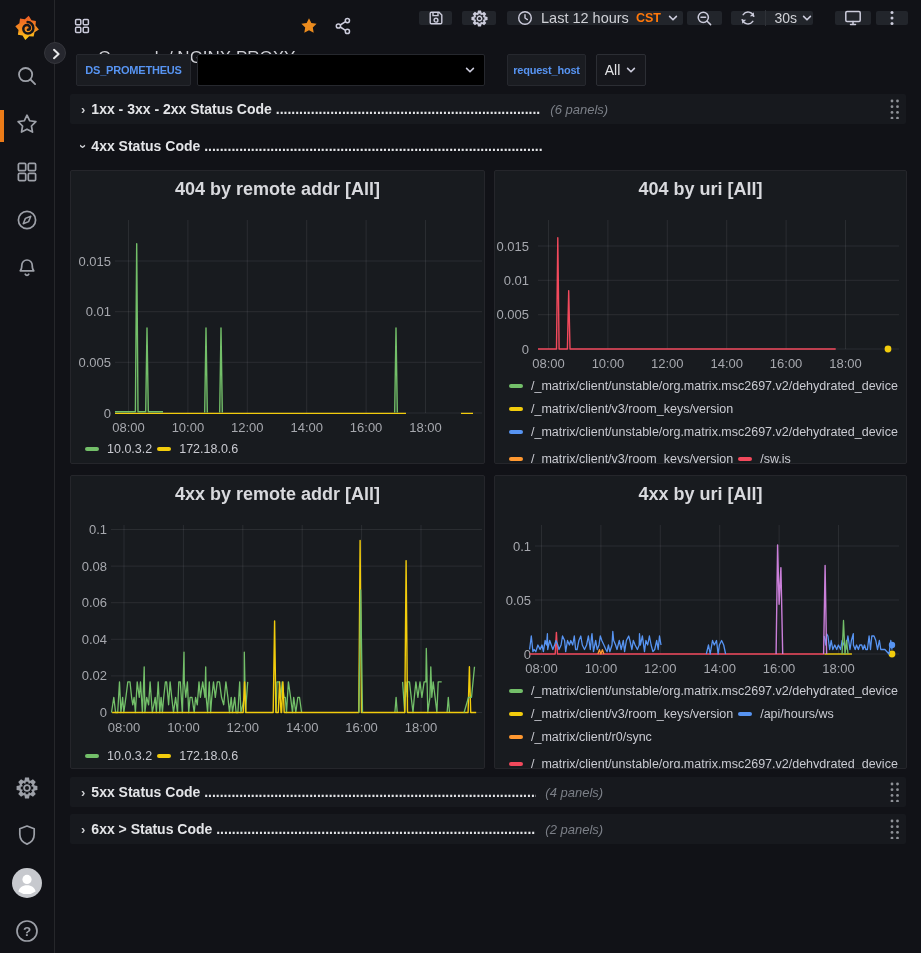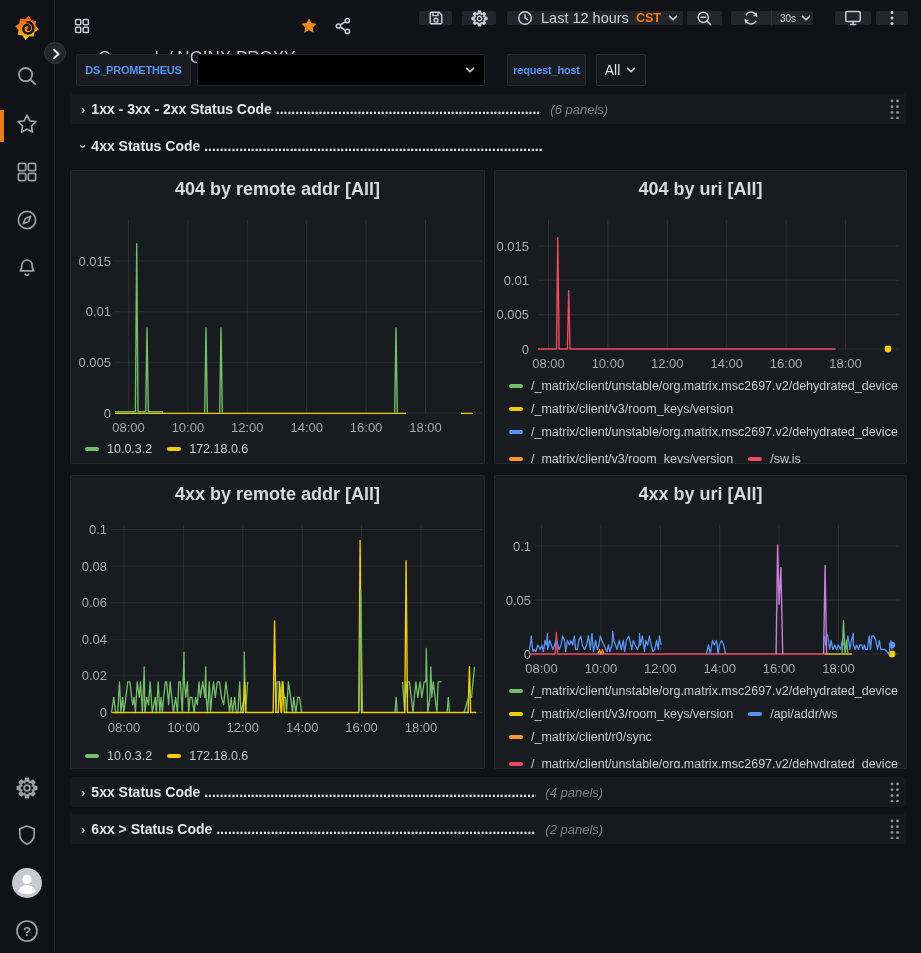--- a/index.html
+++ b/index.html
@@ -15,21 +15,21 @@
 .toolbox { position:absolute; top:54px; height:32px; display:flex; align-items:center; }
 .row-head { position:absolute; left:70px; width:836px; height:30px; background:#17191e;
   border-radius:2px; display:flex; align-items:center; color:#e4e5e8; }
 .row-title { font-size:14px; font-weight:bold; white-space:nowrap; overflow:hidden; }
 .panels-count { font-size:13px; font-style:italic; color:#7b7f87; white-space:nowrap; }
 .rchev { color:#d0d1d5; font-size:13px; margin:0 6px 0 11px; font-weight:bold; }
 .panel { position:absolute; background:#181b1f; border:1px solid #25262b; border-radius:2px;
   overflow:hidden; }
 .ptitle { position:absolute; top:8px; left:0; right:0; text-align:center; color:#d8d9dd;
   font-size:18px; font-weight:bold; }
-.li { display:inline-flex; align-items:center; margin-right:15px; white-space:nowrap; }
+.li { display:inline-flex; align-items:center; margin-right:5px; white-space:nowrap; }
 .sw { display:inline-block; width:14px; height:4px; border-radius:2px; margin-right:8px; flex:none; }
 .lt { white-space:nowrap; }
 .lrow { position:absolute; left:14px; right:4px; height:23px; display:flex; align-items:center;
   overflow:hidden; font-size:12.5px; color:#c9cad1; }
 </style></head>
 <body>
 
 <div id="sidebar">
   <div class="sideicon" style="top:30px;"><svg width="26" height="29" viewBox="0 0 26 29">
 <defs>
@@ -145,21 +145,21 @@
     </svg>
   </div>
 <div class="navbtn" style="left:731px; width:82px;">
   <span style="display:flex; width:40px; justify-content:center; border-right:1px solid #2e3137;">
       <svg class="" width="16" height="16" viewBox="0 0 16 16" fill="none">
         <path d="M13.8 6.2A6 6 0 0 0 3.2 4.6M2.2 9.8a6 6 0 0 0 10.6 1.6" stroke="#ccccdc" stroke-width="1.5" stroke-linecap="round"></path>
         <path d="M13.9 2.2v4.1h-4.1" fill="#ccccdc" stroke="none"></path>
         <path d="M2.1 13.8V9.7h4.1" fill="#ccccdc" stroke="none"></path>
       </svg>
     </span>
-  <span style="color:#d0d1d6; font-size:10px; margin-left:8px;text-align:right;">30s</span>
+  <span style="color:#d0d1d6; font-size:14px; margin-left:8px;text-align:right;">30s</span>
   <span style="margin-left:4px; display:flex;">
       <svg class="" width="12" height="12" viewBox="0 0 12 12" fill="none">
         <path d="M2.6 4.4L6 7.8l3.4-3.4" stroke="#ccccdc" stroke-width="1.6" stroke-linecap="round" stroke-linejoin="round"></path>
       </svg>
     </span>
 </div>
 <div class="navbtn" style="left:835px; width:36px;">
     <svg class="" width="18" height="18" viewBox="0 0 18 18" fill="none">
       <rect x="1.8" y="2.6" width="14.4" height="9.8" rx="1.2" stroke="#ccccdc" stroke-width="1.5"></rect>
       <path d="M6.5 15.4h5M9 12.6v2.6" stroke="#ccccdc" stroke-width="1.5" stroke-linecap="round"></path>
@@ -396,21 +396,21 @@
         <span class="lt">/_matrix/client/unstable/org.matrix.msc2697.v2/dehydrated_device</span>
       </span>
     </div>
   <div class="lrow" style="top:226px;">
       <span class="li">
         <span class="sw" style="background:#f2cc0c"></span>
         <span class="lt">/_matrix/client/v3/room_keys/version</span>
       </span>
       <span class="li">
         <span class="sw" style="background:#5794f2"></span>
-        <span class="lt">/api/addr/ws</span>
+        <span class="lt">/api/hours/ws</span>
       </span>
     </div>
   <div class="lrow" style="top:249px;">
       <span class="li">
         <span class="sw" style="background:#ff9830"></span>
         <span class="lt">/_matrix/client/r0/sync</span>
       </span>
     </div>
   <div class="lrow" style="top:276px;">
       <span class="li">

